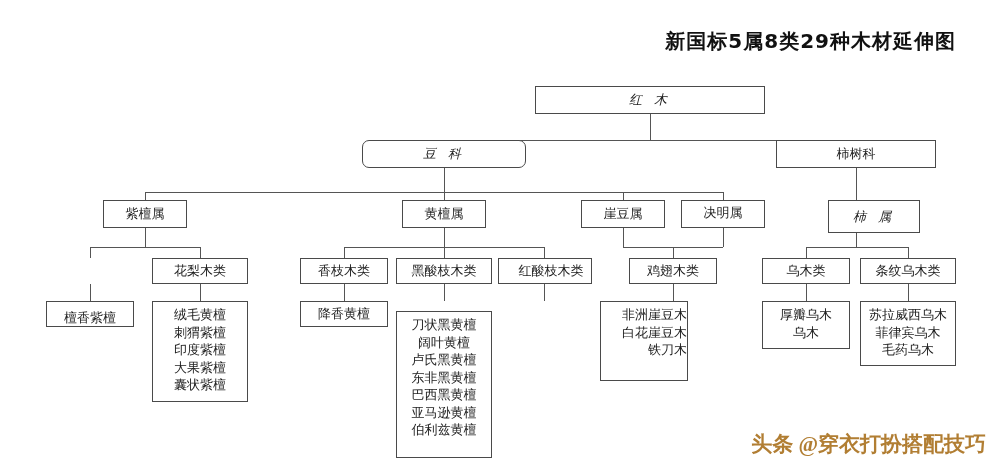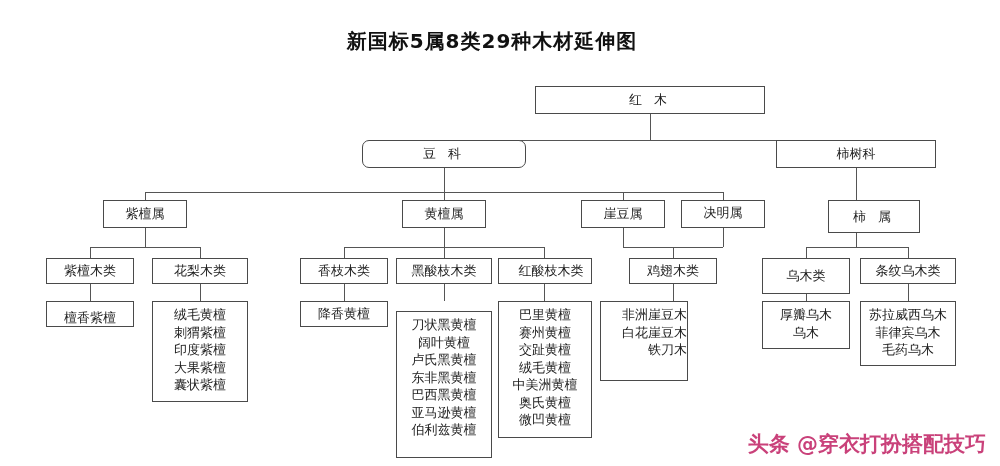--- a/index.html
+++ b/index.html
@@ -9,22 +9,22 @@
     font-family:"DejaVu Sans","Liberation Sans",sans-serif;
     color:#1a1a1a;
     overflow:hidden;
     position:relative;
   }
   #stage{position:absolute;left:0;top:0;width:1000px;height:466px;}
 
   
   .title{
     position:absolute;
-    left:18px;top:28px;width:948px;
-    text-align:center;
+    left:8px;top:28px;width:948px;
+    text-align:right;
     font-size:20px;
     font-weight:bold;
     letter-spacing:1px;
     color:#111;
     white-space:nowrap;
   }
 
   
   .node{
     position:absolute;
@@ -34,45 +34,46 @@
     display:flex;
     flex-direction:column;
     align-items:center;
     justify-content:center;
     font-size:13px;
     line-height:16px;
     color:#1d1d1d;
     white-space:nowrap;
     z-index:3;
   }
-  .node.wide-letter{letter-spacing:4px;}
+  .node.wide-letter{letter-spacing:4px;font-style:italic;}
   .node .ln{display:block;text-align:center;}
   .node.list{
     justify-content:flex-start;
     padding-top:4px;
     line-height:17.5px;
     font-size:13px;
   }
 
   
   .vl{position:absolute;width:0;border-left:1.2px solid #555;z-index:1;}
   .hl{position:absolute;height:0;border-top:1.2px solid #555;z-index:1;}
 
   
   .watermark{
     position:absolute;
     right:14px;bottom:8px;
     font-size:21px;
     font-weight:bold;
-    color:#be185d;
+    color:#a16207;
     opacity:.82;
     white-space:nowrap;
     text-shadow:1px 1px 0 rgba(255,255,255,.85);
     letter-spacing:0px;
     z-index:5;
+    font-family:Liberation Serif, serif;
   }
 </style>
 </head>
 <body>
 
 <div id="stage">
 
   <div class="title">新国标5属8类29种木材延伸图</div>
 
   <div class="vl" style="left:650px;top:114px;height:26px;"></div>
@@ -139,39 +140,36 @@
   <div class="node" style="left:581px;top:200px;width:84px;height:28px;">
     <span class="ln">崖豆属</span>
   </div>
   <div class="node" style="left:681px;top:200px;width:84px;height:28px;font-family:Liberation Mono, monospace;">
     <span class="ln">决明属</span>
   </div>
   <div class="node wide-letter" style="left:828px;top:200px;width:92px;height:33px;">
     <span class="ln">柿  属</span>
   </div>
 
-  <div class="node" style="left:46px;top:258px;width:88px;height:26px;">
-    <span class="ln">紫檀木类</span>
-  </div>
   <div class="node" style="left:152px;top:258px;width:96px;height:26px;">
     <span class="ln">花梨木类</span>
   </div>
   <div class="node" style="left:300px;top:258px;width:88px;height:26px;">
     <span class="ln">香枝木类</span>
   </div>
   <div class="node" style="left:396px;top:258px;width:96px;height:26px;">
     <span class="ln">黑酸枝木类</span>
   </div>
   <div class="node" style="left:498px;top:258px;width:94px;height:26px;padding-left:12px;">
     <span class="ln">红酸枝木类</span>
   </div>
   <div class="node" style="left:629px;top:258px;width:88px;height:26px;">
     <span class="ln">鸡翅木类</span>
   </div>
-  <div class="node" style="left:762px;top:258px;width:88px;height:36px;">
+  <div class="node" style="left:762px;top:258px;width:88px;height:26px;">
     <span class="ln">乌木类</span>
   </div>
   <div class="node" style="left:860px;top:258px;width:96px;height:26px;">
     <span class="ln">条纹乌木类</span>
   </div>
 
   <div class="node list" style="left:46px;top:301px;width:88px;height:26px;justify-content:center;padding-top:8px;">
     <span class="ln">檀香紫檀</span>
   </div>
 
@@ -190,29 +188,20 @@
   <div class="node list" style="left:396px;top:311px;width:96px;height:147px;">
     <span class="ln">刀状黑黄檀</span>
     <span class="ln">阔叶黄檀</span>
     <span class="ln">卢氏黑黄檀</span>
     <span class="ln">东非黑黄檀</span>
     <span class="ln">巴西黑黄檀</span>
     <span class="ln">亚马逊黄檀</span>
     <span class="ln">伯利兹黄檀</span>
   </div>
 
-  <div class="node list" style="left:498px;top:301px;width:94px;height:137px;">
-    <span class="ln">巴里黄檀</span>
-    <span class="ln">赛州黄檀</span>
-    <span class="ln">交趾黄檀</span>
-    <span class="ln">绒毛黄檀</span>
-    <span class="ln">中美洲黄檀</span>
-    <span class="ln">奥氏黄檀</span>
-    <span class="ln">微凹黄檀</span>
-  </div>
 
   <div class="node list" style="left:600px;top:301px;width:88px;height:80px;align-items:flex-end;">
     <span class="ln">非洲崖豆木</span>
     <span class="ln">白花崖豆木</span>
     <span class="ln">铁刀木</span>
   </div>
 
   <div class="node list" style="left:762px;top:301px;width:88px;height:48px;">
     <span class="ln">厚瓣乌木</span>
     <span class="ln">乌木</span>

